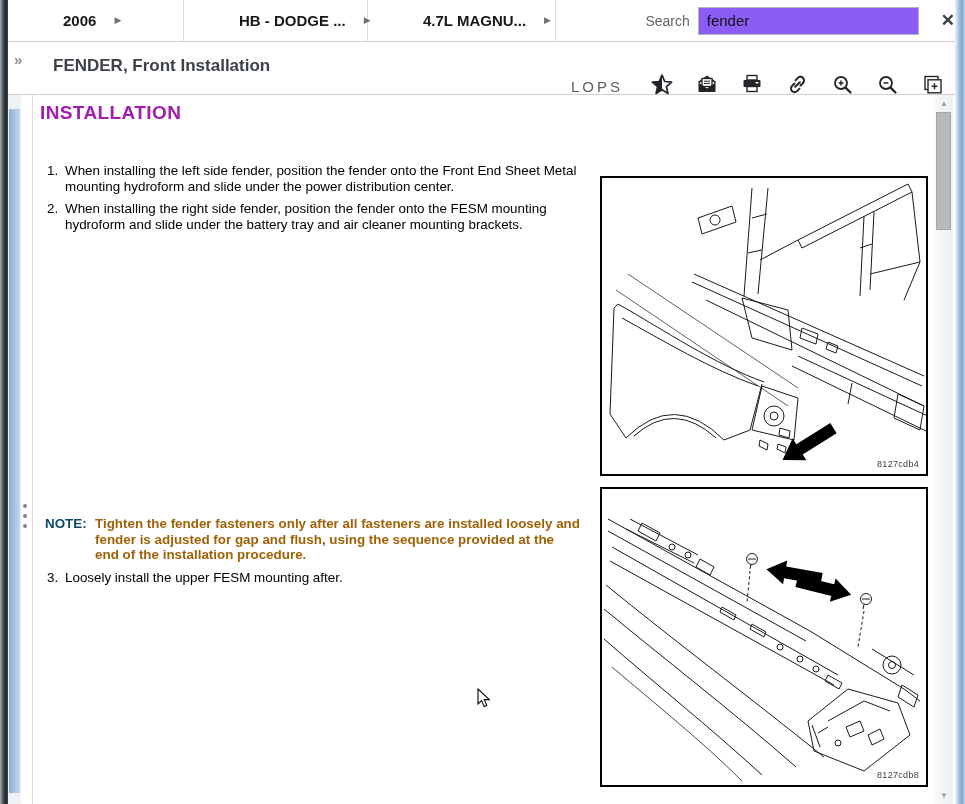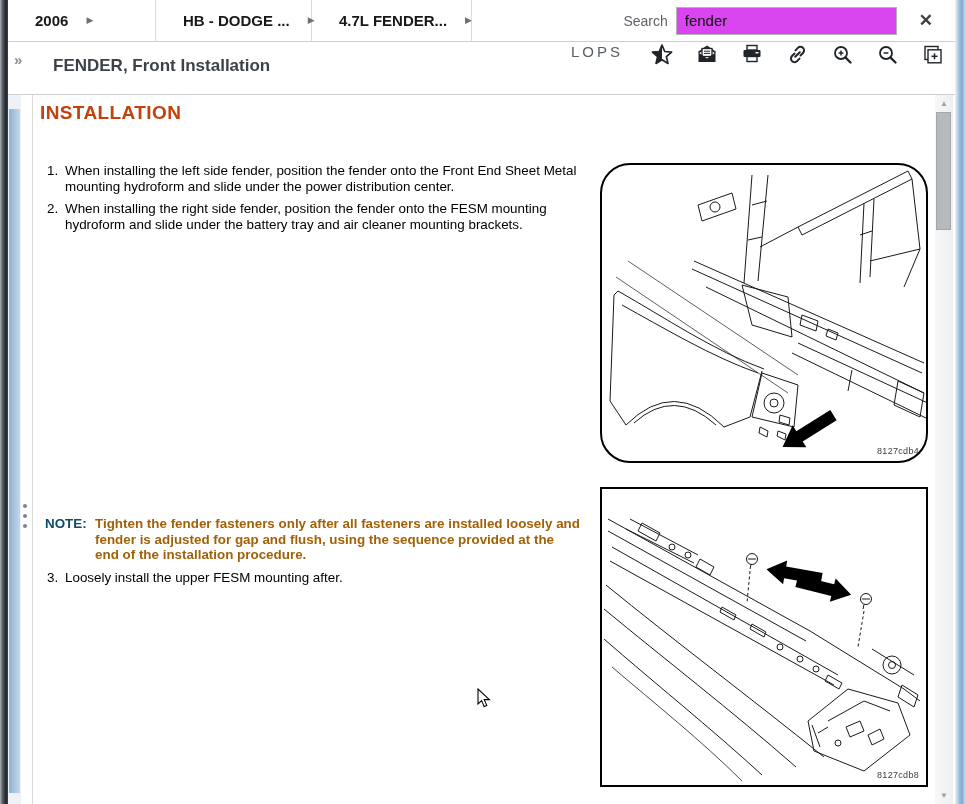--- a/index.html
+++ b/index.html
@@ -8,37 +8,37 @@
 
   
   .edge-left { position:absolute; left:0; top:0; width:8px; height:804px;
     background:linear-gradient(to right,#aeb2b6 0%,#5c636b 30%,#23282e 70%,#3a4047 100%); z-index:40;}
   .edge-right { position:absolute; right:0; top:0; width:10px; height:804px;
     background:linear-gradient(to right,#eef3f8 0%,#9dbcdc 45%,#7fa8cf 70%,#c2d6ea 100%); z-index:40;}
 
   
   .topbar { position:absolute; left:8px; top:0; width:947px; height:42px; background:#fff;
     border-bottom:1px solid #cfcfcf; display:flex; align-items:stretch; }
-  .seg { display:flex; align-items:center; border-right:1px solid #dcdcdc; padding-left:27px; }
+  .seg { display:flex; align-items:center; border-right:1px solid #dcdcdc; padding-left:27px;margin-left:28px; }
   .seg-1 { width:148px; } .seg-2 { width:156px; } .seg-3 { width:160px; }
   .seg .lbl { font-size:15px; font-weight:600; color:#16181a; white-space:nowrap; }
   .caret { font-size:9px; color:#6b7075; margin-left:18px; line-height:1; }
   .topbar .spacer { flex:1; }
-  .searchwrap { display:flex; align-items:center; padding-right:22px; }
+  .searchwrap { display:flex; align-items:center; }
   .search-label { font-size:14px; color:#5f6368; margin-right:8px; }
-  .search-input { width:221px; height:28px; border:1px solid #b3b3b3; background:#d946ef;
+  .search-input { width:221px; height:28px; border:1px solid #b3b3b3; background:#8b5cf6;
     font-family:"Liberation Sans",sans-serif; font-size:15px; color:#111; padding:0 8px; outline:none; }
   .close-x { font-size:17px; font-weight:700; color:#3c4043; margin-left:22px; cursor:pointer; line-height:1; }
 
   
   .toolbar { position:absolute; left:8px; top:43px; width:947px; height:52px; background:#fff;
     border-bottom:1px solid #cfcfcf; }
   .collapse { position:absolute; left:6px; top:8px; font-size:15px; font-weight:700; color:#8a9095; }
   .doc-title { position:absolute; left:45px; top:13px; font-size:17px; font-weight:600; color:#3d4249; }
-  .tool-actions { position:absolute; right:12px; top:0; height:52px; display:flex; align-items:flex-start; gap:23px; }
+  .tool-actions { position:absolute; right:12px; top:0; height:52px; display:flex; align-items:flex-end; gap:23px; }
   .lops { font-size:15px; color:#5a6166; letter-spacing:3px; margin-right:5px; cursor:pointer; }
   .tbtn { width:22px; height:22px; display:flex; align-items:center; justify-content:center; cursor:pointer; }
 
   
   .left-strip { position:absolute; left:8px; top:95px; width:13px; height:709px; background:#eef1f5; }
   .left-strip .thumb { position:absolute; left:1px; top:14px; width:11px; height:684px;
     background:linear-gradient(to right,#8fb0d4,#c3d7ec); }
   .v-divider { position:absolute; left:32px; top:95px; width:1px; height:709px; background:#dcdcdc; }
   .grip { position:absolute; left:21px; top:504px; width:7px; height:24px; display:flex;
     flex-direction:column; align-items:center; justify-content:space-between; cursor:row-resize; }
@@ -47,36 +47,36 @@
   
   .scrollbar { position:absolute; left:935px; top:95px; width:18px; height:709px;
     background:linear-gradient(to right,#f7f8f9,#edeff1); }
   .sb-up, .sb-down { position:absolute; left:0; width:18px; height:15px; display:flex;
     align-items:center; justify-content:center; font-size:8px; color:#9aa0a6; cursor:pointer; }
   .sb-up { top:1px; } .sb-down { bottom:1px; }
   .sb-thumb { position:absolute; left:1px; top:17px; width:15px; height:118px;
     background:#b7babd; border:1px solid #a3a6a9; cursor:grab; }
 
   
-  .heading { position:absolute; left:40px; top:102px; font-size:19px; font-weight:700; color:#c2410c;
+  .heading { position:absolute; left:40px; top:102px; font-size:19px; font-weight:700; color:#a21caf;
     letter-spacing:.4px; }
   .step { position:absolute; display:flex; font-size:13.4px; line-height:15.5px; color:#000; }
   .step .num { width:18px; flex:none; }
   .step-1 { left:47px; top:163px; width:540px; }
   .step-2 { left:47px; top:201px; width:540px; }
   .step-3 { left:47px; top:570px; width:540px; }
   .note { position:absolute; left:45px; top:516px; width:538px; display:flex;
     font-size:13.4px; line-height:15.5px; font-weight:700; }
   .note .note-label { color:#0c4a6e; flex:none; width:50px; }
   .note .note-text { color:#a16207; width:486px; }
 
   
   .figure { position:absolute; left:600px; width:328px; height:300px; border:2px solid #000;
     background:#fff; }
-  .fig-1 { top:163px;border-radius:30px; } .fig-2 { top:487px; }
+  .fig-1 { top:176px; } .fig-2 { top:487px; }
   .fig-code { position:absolute; right:7px; bottom:5px; font-size:9px; color:#3c3c3c; letter-spacing:.3px; }
   .figure svg.art { position:absolute; left:0; top:0; }
 
   .cursor { position:absolute; left:477px; top:688px; z-index:50; }
 </style>
 </head>
 <body>
 
 <div class="edge-left"></div>
 <div class="edge-right"></div>
@@ -84,21 +84,21 @@
 <div class="topbar">
   <div class="seg seg-1">
     <span class="lbl">2006</span>
     <span class="caret">▶</span>
   </div>
   <div class="seg seg-2">
     <span class="lbl">HB - DODGE ...</span>
     <span class="caret">▶</span>
   </div>
   <div class="seg seg-3">
-    <span class="lbl">4.7L FENDER...</span>
+    <span class="lbl">4.7L MAGNU...</span>
     <span class="caret">▶</span>
   </div>
   <div class="spacer"></div>
   <div class="searchwrap">
     <span class="search-label">Search</span>
     <input class="search-input" type="text" value="fender" style="">
     <span class="close-x">✕</span>
   </div>
 </div>
 

